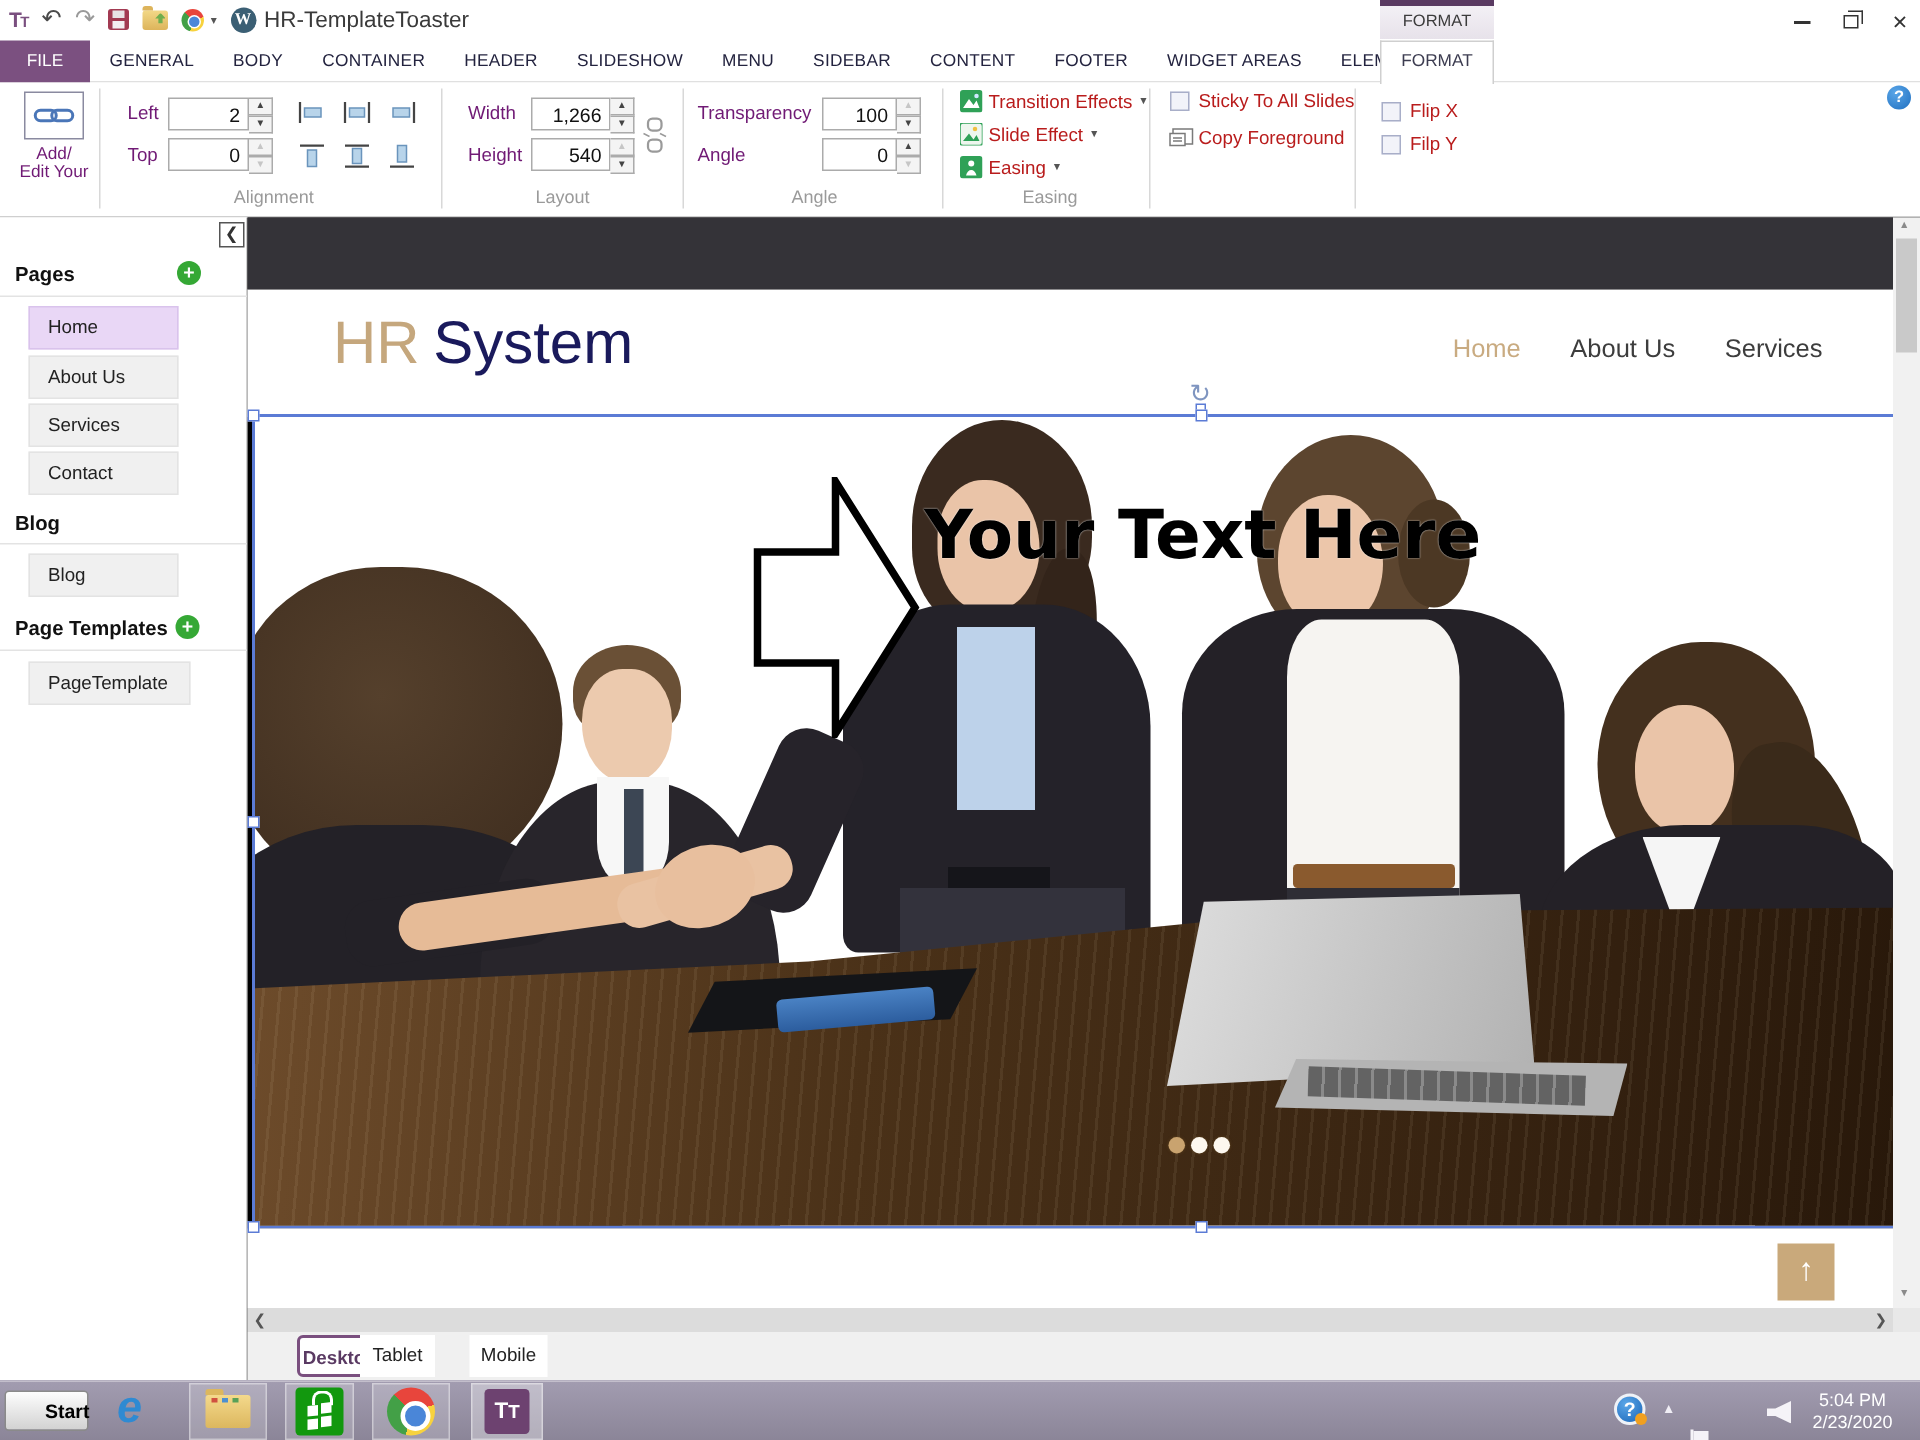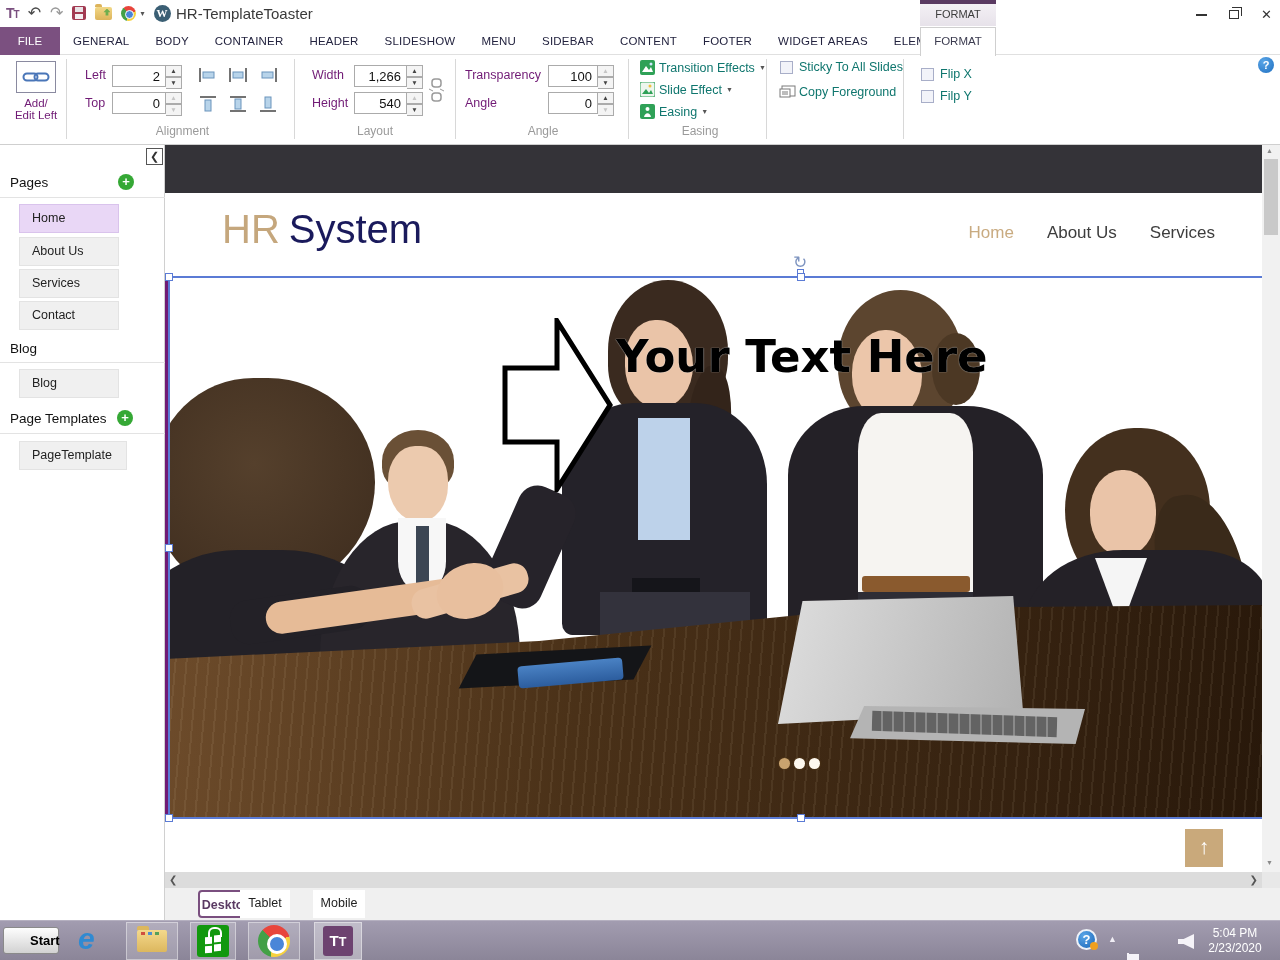--- a/index.html
+++ b/index.html
@@ -43,35 +43,35 @@
   .ribbon { left:0; top:55px; width:1280px; height:90px; background:#fff; border-bottom:1px solid #cfcfcf; }
   .rsep { top:4px; width:1px; height:80px; background:#d8d8d8; }
   .lbl { font-size:12.5px; color:#701a75; }
   .grplbl { font-size:12px; color:#9a9a9a; text-align:center; }
   .num { height:22px; border:1px solid #ababab; background:#fff; text-align:right; padding-right:5px; font-size:13px; color:#111; font-family:"Liberation Sans",sans-serif; }
   .spin { width:16px; height:22px; display:flex; flex-direction:column; }
   .spin span { flex:1; width:16px; border:1px solid #ababab; border-left:none; background:#f4f4f4; font-size:6.5px; color:#444; text-align:center; line-height:10px; }
   .spin span.dis { color:#c6c6c6; }
   .iconbox { width:40px; height:32px; border:1px solid #8a8aa0; background:#fff; display:flex; align-items:center; justify-content:center; }
   .chk { width:13px; height:13px; border:1px solid #a8aec8; background:#f2f3f9; }
-  .fxlabel { font-size:12.5px; color:#0f766e; }
+  .fxlabel { font-size:12.5px; color:#b91c1c; }
   .fxcaret { font-size:7px; color:#555; margin-left:4px; }
   .helpball { width:16px; height:16px; border-radius:50%; background:radial-gradient(circle at 35% 30%,#5aa6e8,#1f6fc0); color:#fff; font-size:11px; font-weight:bold; text-align:center; line-height:16px; }
 
   
   .sidebar { left:0; top:145px; width:165px; height:775px; background:#fff; border-right:1px solid #d0d0d0; }
   .collapse-btn { left:146px; top:3px; width:17px; height:17px; border:1px solid #555; background:#fff; font-size:11px; color:#333; text-align:center; line-height:15px; }
-  .shead { font-size:13.5px; font-weight:normal; color:#111; }
+  .shead { font-size:13.5px; font-weight:bold; color:#111; }
   .plusball { width:16px; height:16px; border-radius:50%; background:#35a835; color:#fff; font-size:13px; font-weight:bold; text-align:center; line-height:15px; }
   .ssep { left:0; width:165px; height:1px; background:#e3e3e3; }
   .sbtn { left:19px; width:100px; height:29px; background:#f0f0f0; border:1px solid #e3e3e3; font-size:12.5px; color:#222; line-height:27px; padding-left:12px; }
   .sbtn.active { background:#e9d7f6; border-color:#d9c3ec; }
 
   
-  .workspace { left:165px; top:145px; width:1115px; height:775px; background:#701a75; }
+  .workspace { left:165px; top:145px; width:1115px; height:775px; background:#000000; }
   .darkstrip { left:0; top:0; width:1097px; height:48px; background:#343338; }
   .siteheader { left:0; top:48px; width:1097px; height:85px; background:#fff; }
   .logo { left:57px; top:14px; font-size:40px; }
   .logo .hr { color:#c5a77d; }
   .logo .rest { color:#1a1a5c; margin-left:9px; }
   .sitenav { top:30px; right:47px; display:flex; gap:33px; font-size:17px; }
   .sitenav .nitem { color:#3d3d3d; }
   .sitenav .nitem.active { color:#c9ab81; }
 
   .slide-sel { left:3px; top:131px; width:1094px; height:543px; border:2px solid #5b7bd5; border-right:none; background:#fff; }
@@ -171,21 +171,21 @@
 <div class="abs ribbon">
 
   <div class="abs" style="left:12px;top:6px;width:48px;text-align:center;">
     <div class="iconbox" style="margin:0 auto;">
       <svg width="28" height="14" viewBox="0 0 28 14">
           <rect x="1.5" y="3.5" width="14" height="7" rx="3.5" fill="none" stroke="#4a76b8" stroke-width="2"></rect>
           <rect x="12.5" y="3.5" width="14" height="7" rx="3.5" fill="none" stroke="#4a76b8" stroke-width="2"></rect>
         </svg>
     </div>
     <div class="lbl" style="font-size:11.5px;margin-top:4px;">Add/</div>
-    <div class="lbl" style="font-size:11.5px;">Edit Left</div>
+    <div class="lbl" style="font-size:11.5px;">Edit Your</div>
   </div>
   <div class="abs rsep" style="left:66px;"></div>
 
   <span class="abs lbl" style="left:85px;top:13px;">Left</span>
   <input class="abs num" style="left: 112px; top: 10px; width: 54px;" readonly="" value="2">
   <div class="abs spin" style="left:166px;top:10px;">
       <span>▲</span>
       <span>▼</span>
     </div>
   <span class="abs lbl" style="left:85px;top:41px;">Top</span>

